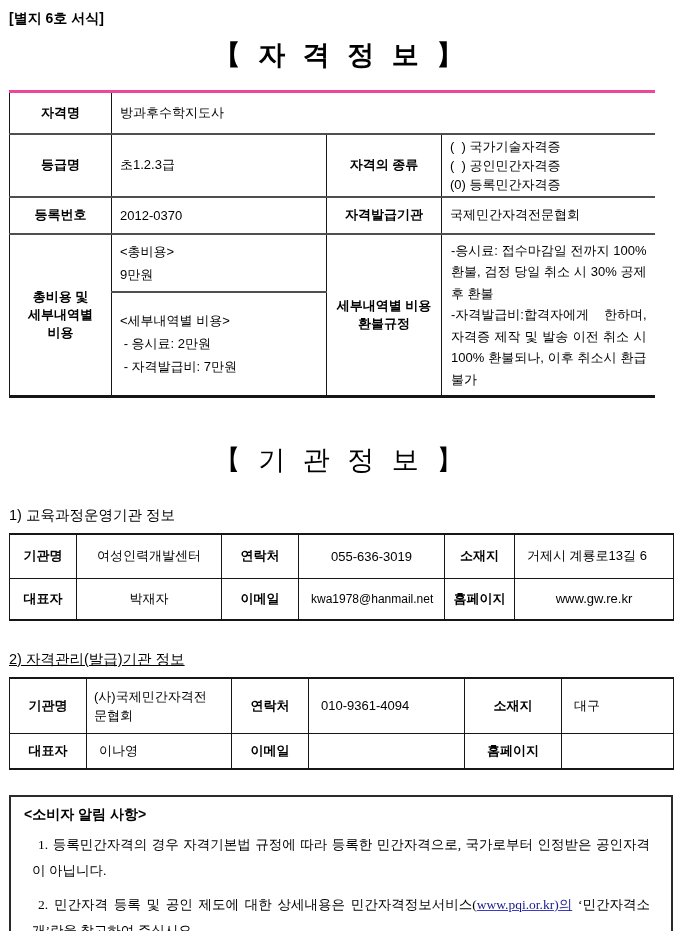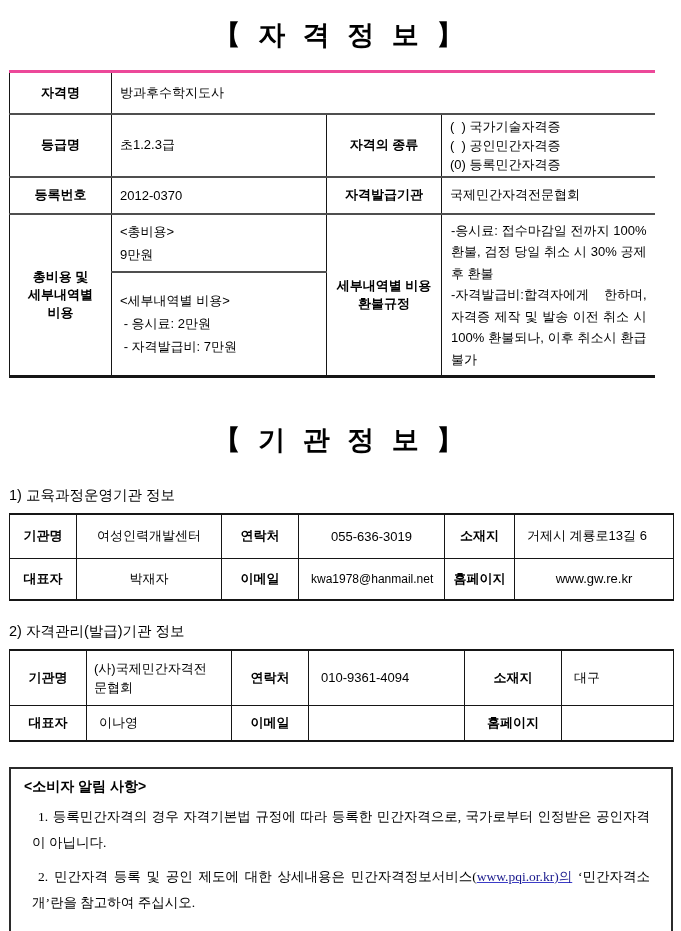--- a/index.html
+++ b/index.html
@@ -46,25 +46,25 @@
   table.org td {
     border:1px solid #161616;
     padding:2px 12px;
   }
   table.org td.lbl { padding:2px 1px; }
   .val-c { text-align:center; }
   .val-l { text-align:left; }
   .email-sm { font-size:12px; }
   .wrapname { word-break:break-all; line-height:19px; padding-left:7px !important; }
 
-  .org-title { text-align:center; font-weight:bold; font-size:27px;
+  .org-title { text-align:center; font-weight:normal; font-size:27px;
     letter-spacing:5px; margin-top:44px; }
   .org-note { font-weight:bold; font-size:13.5px; margin-top:17px; letter-spacing:-0.2px; }
   .section-title { font-size:14.5px; margin-top:28px; }
-  .section-title.second { margin-top:21px; }
+  .section-title.second { margin-top:29px;text-decoration:underline; }
   table.org { margin-top:8px; }
 
   
   .notice-box {
     margin-top:25px; width:664px; box-sizing:border-box;
     border:2px solid #2b2b2b; padding:9px 13px 12px 13px;
   }
   .notice-title { font-weight:bold; font-size:14px; margin-bottom:2px; }
   .notice-item {
     font-family:"Liberation Serif","DejaVu Serif",serif;
@@ -74,20 +74,21 @@
   .notice-link {
     color:#1a1a8c; text-decoration:underline;
     text-decoration-color:#3c3cc8; cursor:pointer;
   }
 </style>
 </head>
 <body>
 
 <div class="page">
 
+  <div class="form-label">[별지 6호 서식]</div>
 
   <div class="main-title">【 자 격 정 보 】</div>
 
   <table class="doc qual">
     <colgroup>
         <col style="width:102px">
         <col style="width:215px">
         <col style="width:115px">
         <col style="width:213px">
       </colgroup>

